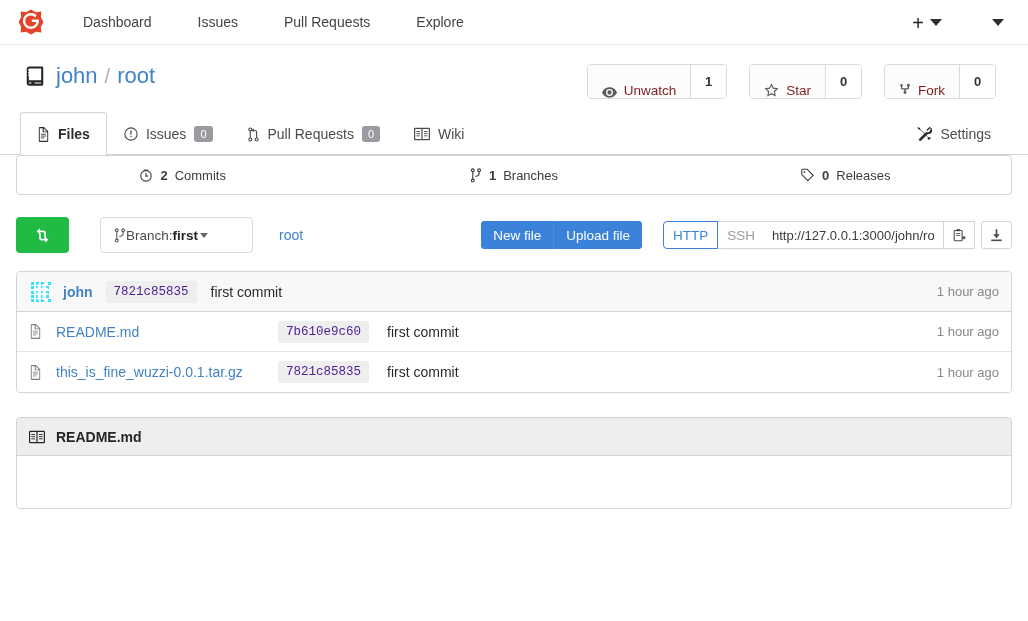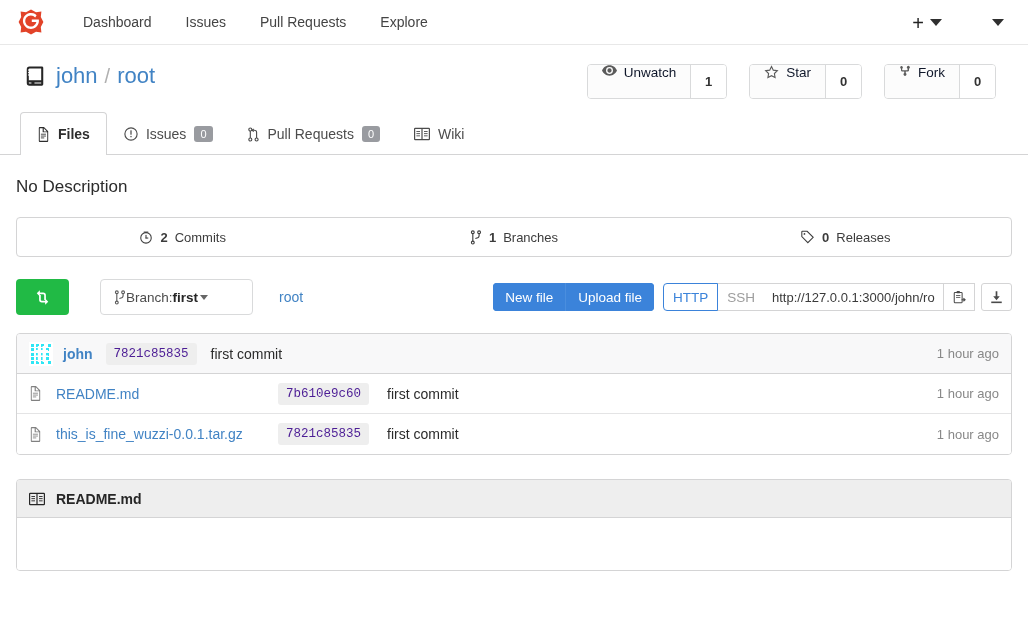--- a/index.html
+++ b/index.html
@@ -24,21 +24,21 @@
     display: flex;
     align-items: center;
     padding: 0 16px;
     position: relative;
   }
   .brand-logo {
     width: 30px; height: 30px;
     display: flex; align-items: center; justify-content: center;
     margin-right: 20px;
   }
-  .nav-links { display: flex; align-items: center; gap: 0; }
+  .nav-links { display: flex; align-items: center; gap: 12px; }
   .nav-link {
     padding: 0 17px;
     font-size: 14px;
     color: #444444;
     line-height: 45px;
     display: block;
   }
   .navbar-right {
     position: absolute;
     right: 16px;
@@ -105,24 +105,24 @@
   }
   .btn-group {
     display: flex;
     border: 1px solid #d9dadb;
     border-radius: 4px;
     overflow: hidden;
     background: #fff;
     height: 35px;
   }
   .btn-group .bg-main {
-    display: flex; align-items: flex-start; gap: 7px;
+    display: flex; align-items: flex-end; gap: 7px;
     padding: 0 14px;
     font-size: 13.5px;
-    color: #0f172a;
+    color: #7f1d1d;
     background: #fcfcfc;
   }
   .btn-group .bg-count {
     display: flex; align-items: center; justify-content: center;
     min-width: 36px;
     padding: 0 12px;
     border-left: 1px solid #d9dadb;
     font-size: 13px;
     font-weight: bold;
     color: #333;
@@ -252,21 +252,21 @@
     margin-left: 26px;
     font-size: 14px;
   }
 
   .toolbar-right {
     position: absolute;
     right: 0; top: 0;
     display: flex;
     align-items: center;
     height: 36px;
-    gap: 0;
+    gap: 12px;
   }
   .blue-btns {
     display: flex;
     background: #3b83da;
     border-radius: 4px;
     overflow: hidden;
     height: 28px;
   }
   .blue-btn {
     color: #ffffff;
@@ -544,25 +544,35 @@
           <rect x="2.4" y="8.4" width="3.6" height="0.9" fill="#4c4c4c"></rect>
           <rect x="10" y="4" width="3.6" height="0.9" fill="#4c4c4c"></rect>
           <rect x="10" y="6.2" width="3.6" height="0.9" fill="#4c4c4c"></rect>
           <rect x="10" y="8.4" width="3.6" height="0.9" fill="#4c4c4c"></rect>
         </svg>
       </span>
       <span>Wiki</span>
     </div>
   </div>
 
+  <div class="tabs-right">
+    <div class="tab">
+      <span>
+        <svg width="16" height="16" viewBox="0 0 16 16">
+          <path fill="#2d2d2d" d="M1.2 1.2l2.6.5.8 1.9 7.6 7.6 1.3-.3 1.3 1.3-1.9 1.9-1.3-1.3.3-1.3L4.3 4 2.4 3.2 1.2 1.2z"></path>
+          <path fill="#2d2d2d" d="M13.4 1.1l-3 3 .9.9 3-3a3.2 3.2 0 0 1-4.3 4l-6.7 6.7a1.3 1.3 0 1 0 1.9 1.9L12 8a3.2 3.2 0 0 0 1.4-6.9z"></path>
+        </svg>
+      </span>
+      <span>Settings</span>
+    </div>
+  </div>
 </div>
 
 <div class="content">
 
-  <div class="description">No Description</div>
 
   <div class="stats-bar">
     <a class="stat-item" href="#">
       <span>
         <svg width="14" height="14" viewBox="0 0 16 16">
           <circle cx="8" cy="9" r="6" fill="none" stroke="#3c3c3c" stroke-width="1.2"></circle>
           <rect x="7.4" y="5.6" width="1.2" height="4" fill="#3c3c3c"></rect>
           <rect x="7.4" y="8.6" width="3.2" height="1.2" fill="#3c3c3c"></rect>
           <path d="M5.4 2.4h5.2" stroke="#3c3c3c" stroke-width="1.2" fill="none"></path>
         </svg>

